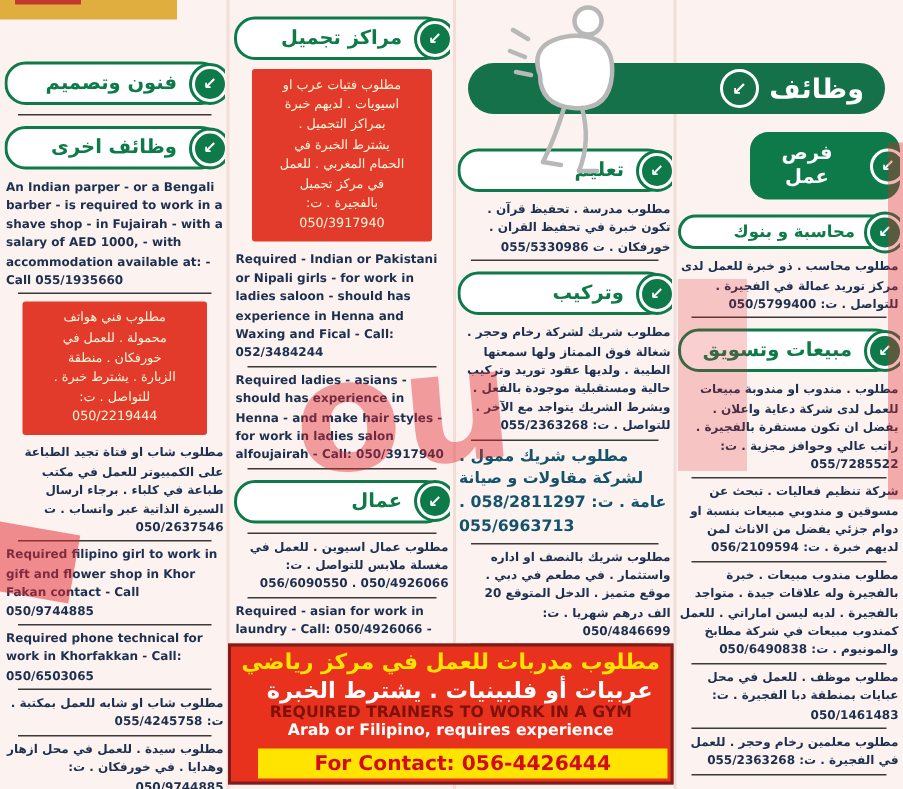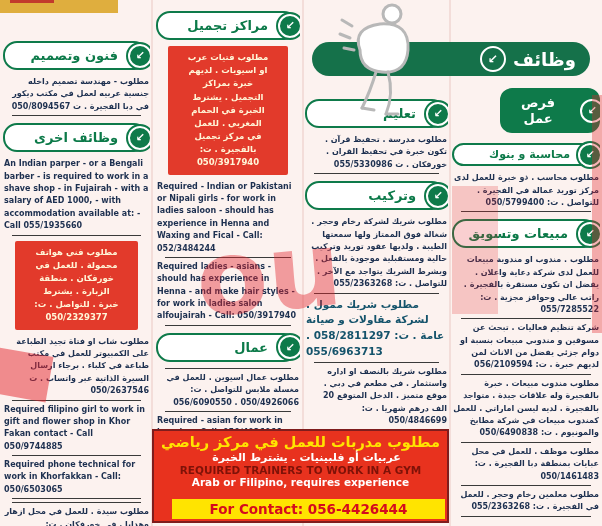--- a/index.html
+++ b/index.html
@@ -10,21 +10,21 @@
   #col0{left:3px;width:147px;padding-top:34px;}
   #col1{left:156px;width:144px;padding-top:4px;}
   #col2{left:305px;width:143px;padding-top:92px;}
   #col3{left:452px;width:148px;padding-top:88px;}
 
   
   .ad{font-size:8px;line-height:1.55;color:#1d3050;margin:3px 1px 2px;font-weight:600;}
   .ad.ar{direction:rtl;text-align:right;}
   .ad.en{direction:ltr;text-align:left;}
   .ad.red{background:#e23a2b;color:#fff6d8;border-radius:2px;padding:5px 18px;text-align:center;
-          direction:rtl;font-weight:bold;font-size:8.5px;margin:5px 12px 6px;}
+          direction:rtl;font-weight:normal;font-size:8.5px;margin:5px 12px 6px;}
   .ad.boldar{direction:rtl;text-align:left;font-size:10.5px;font-weight:bold;color:#14536b;line-height:1.5;}
   .divider{height:1px;background:#3a3a3a;width:88%;margin:2px auto 3px;}
 
   
   .badge{position:relative;box-sizing:border-box;border:2px solid #0e7a4a;border-radius:14px;background:#fff;
          color:#0c7a49;font-weight:bold;font-size:13px;direction:rtl;text-align:right;
          margin:7px 2px 6px 0;padding:5px 28px 5px 8px;}
   .badge .badge-icon{position:absolute;right:-6px;top:50%;transform:translateY(-50%);
          width:20px;height:20px;border-radius:50%;background:#0e7a4a;color:#fff;
          border:2px solid #fff;outline:2px solid #0e7a4a;display:flex;align-items:center;
@@ -42,21 +42,21 @@
   #main-header .hdr-icon{width:22px;height:22px;border-radius:50%;border:2px solid #fff;display:flex;
          align-items:center;justify-content:center;font-size:12px;flex:0 0 auto;}
 
   
   #illustration{position:absolute;left:336px;top:0px;width:82px;height:126px;z-index:2;}
 
   
   #banner{position:absolute;left:152px;top:429px;width:297px;height:94px;background:#e8321e;
           border:2px solid #7f1d1d;box-sizing:border-box;z-index:2;text-align:center;overflow:hidden;}
   #banner .b1{color:#ffe400;font-weight:bold;font-size:14.5px;direction:rtl;margin-top:3px;}
-  #banner .b2{color:#fff;font-weight:bold;font-size:11px;direction:rtl;margin-top:1px;margin-left:12px;}
+  #banner .b2{color:#fff;font-weight:bold;font-size:15px;direction:rtl;margin-top:1px;margin-left:12px;}
   #banner .b3{color:#7e1208;font-weight:bold;font-size:10.5px;margin-top:0;}
   #banner .b4{color:#fff;font-weight:bold;font-size:10.5px;}
   #banner .strip{position:absolute;left:18px;right:2px;bottom:2px;height:20px;background:#ffe400;
           display:flex;align-items:center;justify-content:center;color:#d40b1e;
           font-weight:bold;font-size:13.5px;}
 
   
   #corner-strip{position:absolute;left:0;top:0;width:118px;height:13px;background:#dfae3e;z-index:2;}
   #corner-strip:before{content:"";position:absolute;left:10px;top:0;width:44px;height:3px;background:#c23a2c;}
   .wm{position:absolute;pointer-events:none;z-index:5;}
@@ -87,32 +87,32 @@
       <path d="M6 20 L16 26 M4 34 L14 38 M8 48 L18 50" fill="none"></path>
       <circle cx="56" cy="14" r="9"></circle>
       <path d="M24 50 Q16 28 44 24 Q74 22 72 50 Q70 74 46 72 Q24 70 24 50 Z"></path>
       <path d="M40 72 Q34 92 26 108 M52 72 Q58 94 50 114" fill="none"></path>
       <path d="M26 108 L38 110 M50 114 L62 114" fill="none"></path>
     </g>
   </svg>
 
   <div id="col0" class="col">
       <div class="badge"><span class="badge-icon">↙</span><span class="badge-label">فنون وتصميم</span></div>
-      <div class="ad ar">مطلوب - مهندسة تصميم داخله جنسية عربيه لعمل في مكتب ديكور في دبا الفجيرة . ت 050/8094567</div>
       <div class="divider"></div>
       <div class="badge"><span class="badge-icon">↙</span><span class="badge-label">وظائف اخرى</span></div>
       <div class="ad en">An Indian parper - or a Bengali barber - is required to work in a shave shop - in Fujairah - with a salary of AED 1000, - with accommodation available at: - Call 055/1935660</div>
       <div class="divider"></div>
-      <div class="ad red">مطلوب فني هواتف محمولة . للعمل في خورفكان . منطقة الزبارة . يشترط خبرة . للتواصل . ت: 050/2329377</div>
+      <div class="ad red">مطلوب فني هواتف محمولة . للعمل في خورفكان . منطقة الزبارة . يشترط خبرة . للتواصل . ت: 050/2219444</div>
       <div class="ad ar">مطلوب شاب او فتاة تجيد الطباعة على الكمبيوتر للعمل في مكتب طباعة في كلباء . برجاء ارسال السيرة الذاتية عبر واتساب . ت 050/2637546</div>
       <div class="divider"></div>
       <div class="ad en">Required filipino girl to work in gift and flower shop in Khor Fakan contact - Call 050/9744885</div>
       <div class="divider"></div>
       <div class="ad en">Required phone technical for work in Khorfakkan - Call: 050/6503065</div>
       <div class="divider"></div>
+      <div class="ad ar">مطلوب شاب او شابه للعمل بمكتبة . ت: 055/4245758</div>
       <div class="divider"></div>
       <div class="ad ar">مطلوب سيدة . للعمل في محل ازهار وهدايا . في خورفكان . ت: 050/9744885</div>
     </div>
   <div id="col1" class="col">
       <div class="badge"><span class="badge-icon">↙</span><span class="badge-label">مراكز تجميل</span></div>
       <div class="ad red">مطلوب فتيات عرب او اسيويات . لديهم خبرة بمراكز التجميل . يشترط الخبرة في الحمام المغربي . للعمل في مركز تجميل بالفجيرة . ت: 050/3917940</div>
       <div class="ad en">Required - Indian or Pakistani or Nipali girls - for work in ladies saloon - should has experience in Henna and Waxing and Fical - Call: 052/3484244</div>
       <div class="divider"></div>
       <div class="ad en">Required ladies - asians - should has experience in Henna - and make hair styles - for work in ladies salon alfoujairah - Call: 050/3917940</div>
       <div class="divider"></div>

